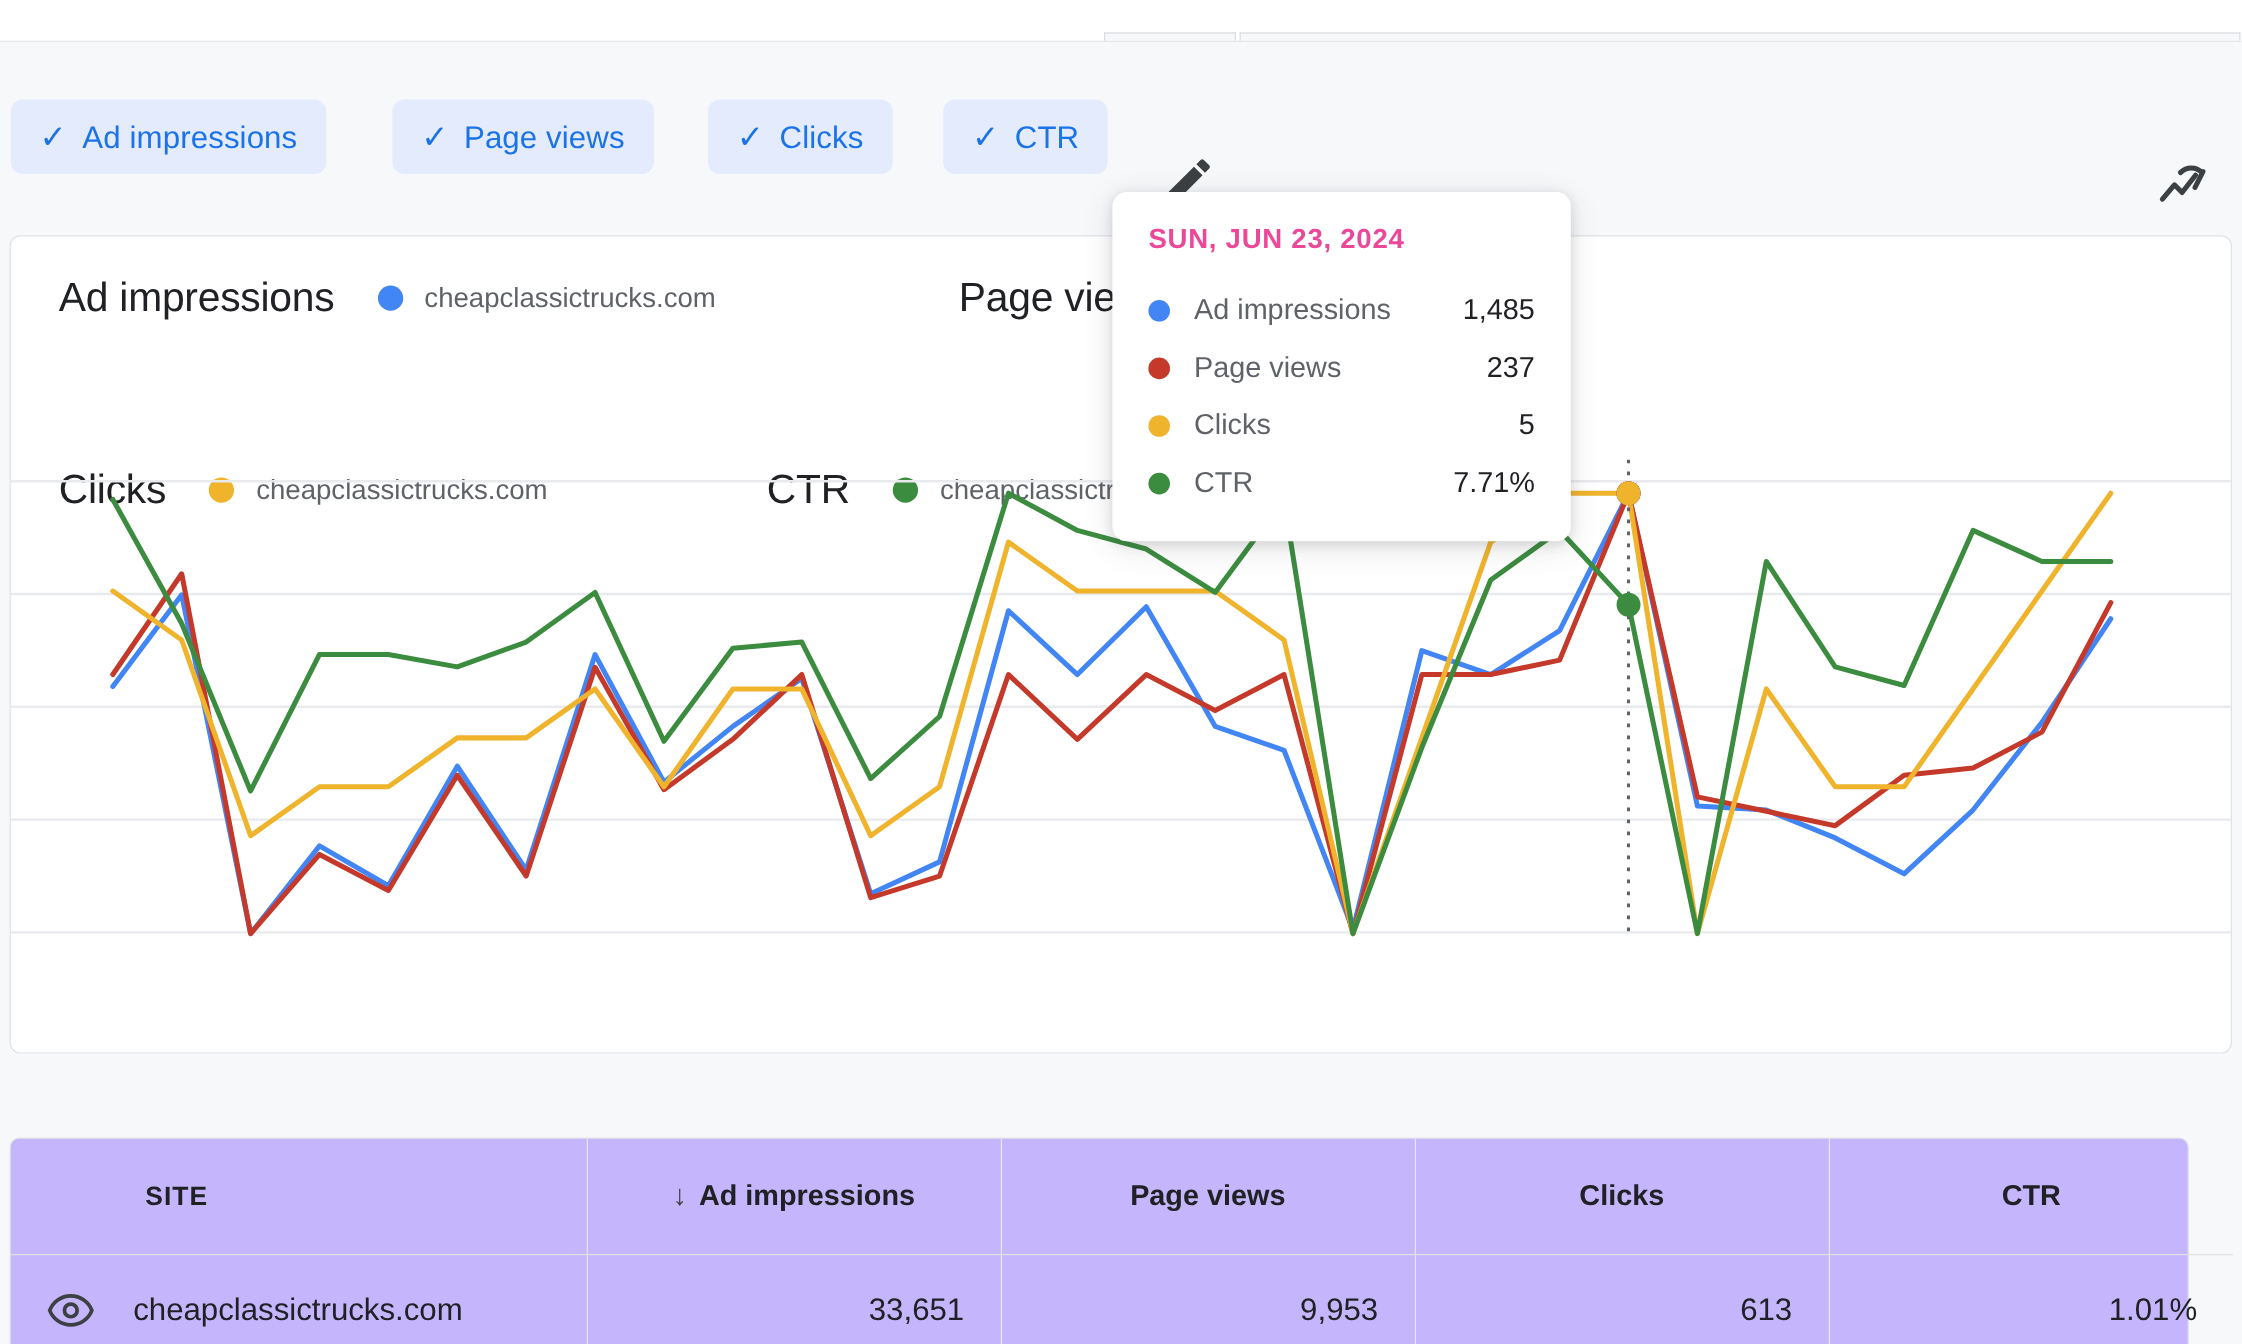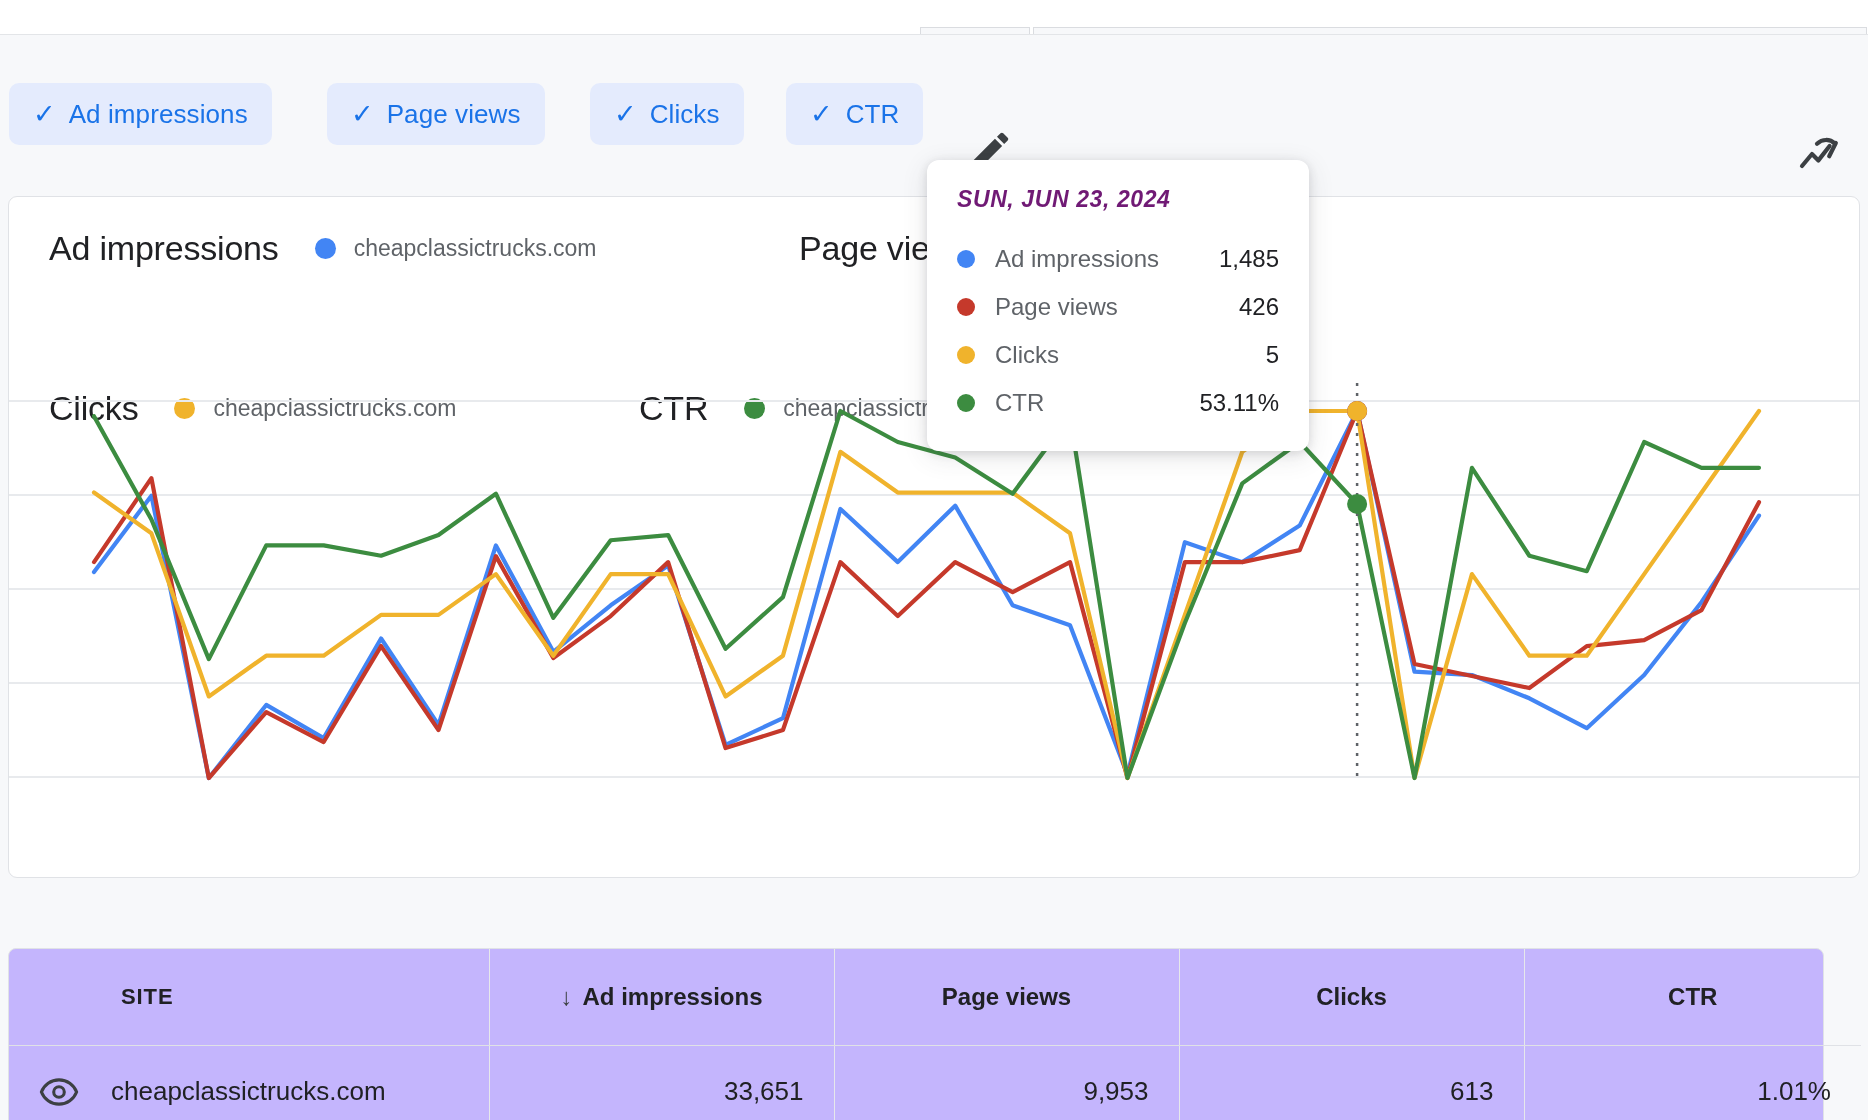--- a/index.html
+++ b/index.html
@@ -192,24 +192,23 @@
     background: #ffffff;
     border-radius: 12px;
     box-shadow: 0 2px 10px rgba(60,64,67,.16), 0 6px 26px rgba(60,64,67,.13);
     padding: 26px 30px 24px 30px;
     box-sizing: border-box;
     z-index: 40;
   }
   #tooltip .tt-date {
     font-size: 23px;
     font-weight: bold;
-    color: #701a75;
+    color: #ec4899;
     letter-spacing: .6px;
     margin-bottom: 22px;
-    font-style: italic;
   }
   .tt-row {
     display: flex;
     align-items: center;
     height: 48px;
   }
   .tt-dot {
     width: 18px; height: 18px;
     border-radius: 50%;
     flex: none;
@@ -388,31 +387,31 @@
   <div class="tt-date">SUN, JUN 23, 2024</div>
 
   <div class="tt-row">
     <span class="tt-dot" style="background:#4285F4"></span>
     <span class="tt-name">Ad impressions</span>
     <span class="tt-val">1,485</span>
   </div>
   <div class="tt-row">
     <span class="tt-dot" style="background:#C5392B"></span>
     <span class="tt-name">Page views</span>
-    <span class="tt-val">426</span>
+    <span class="tt-val">237</span>
   </div>
   <div class="tt-row">
     <span class="tt-dot" style="background:#F0B32C"></span>
     <span class="tt-name">Clicks</span>
     <span class="tt-val">5</span>
   </div>
   <div class="tt-row">
     <span class="tt-dot" style="background:#3C8C40"></span>
     <span class="tt-name">CTR</span>
-    <span class="tt-val">53.11%</span>
+    <span class="tt-val">7.71%</span>
   </div>
 </div>
 
 <div id="data-table">
   <table>
     <colgroup>
       <col style="width:480px">
       <col style="width:345px">
       <col style="width:345px">
       <col style="width:345px">

